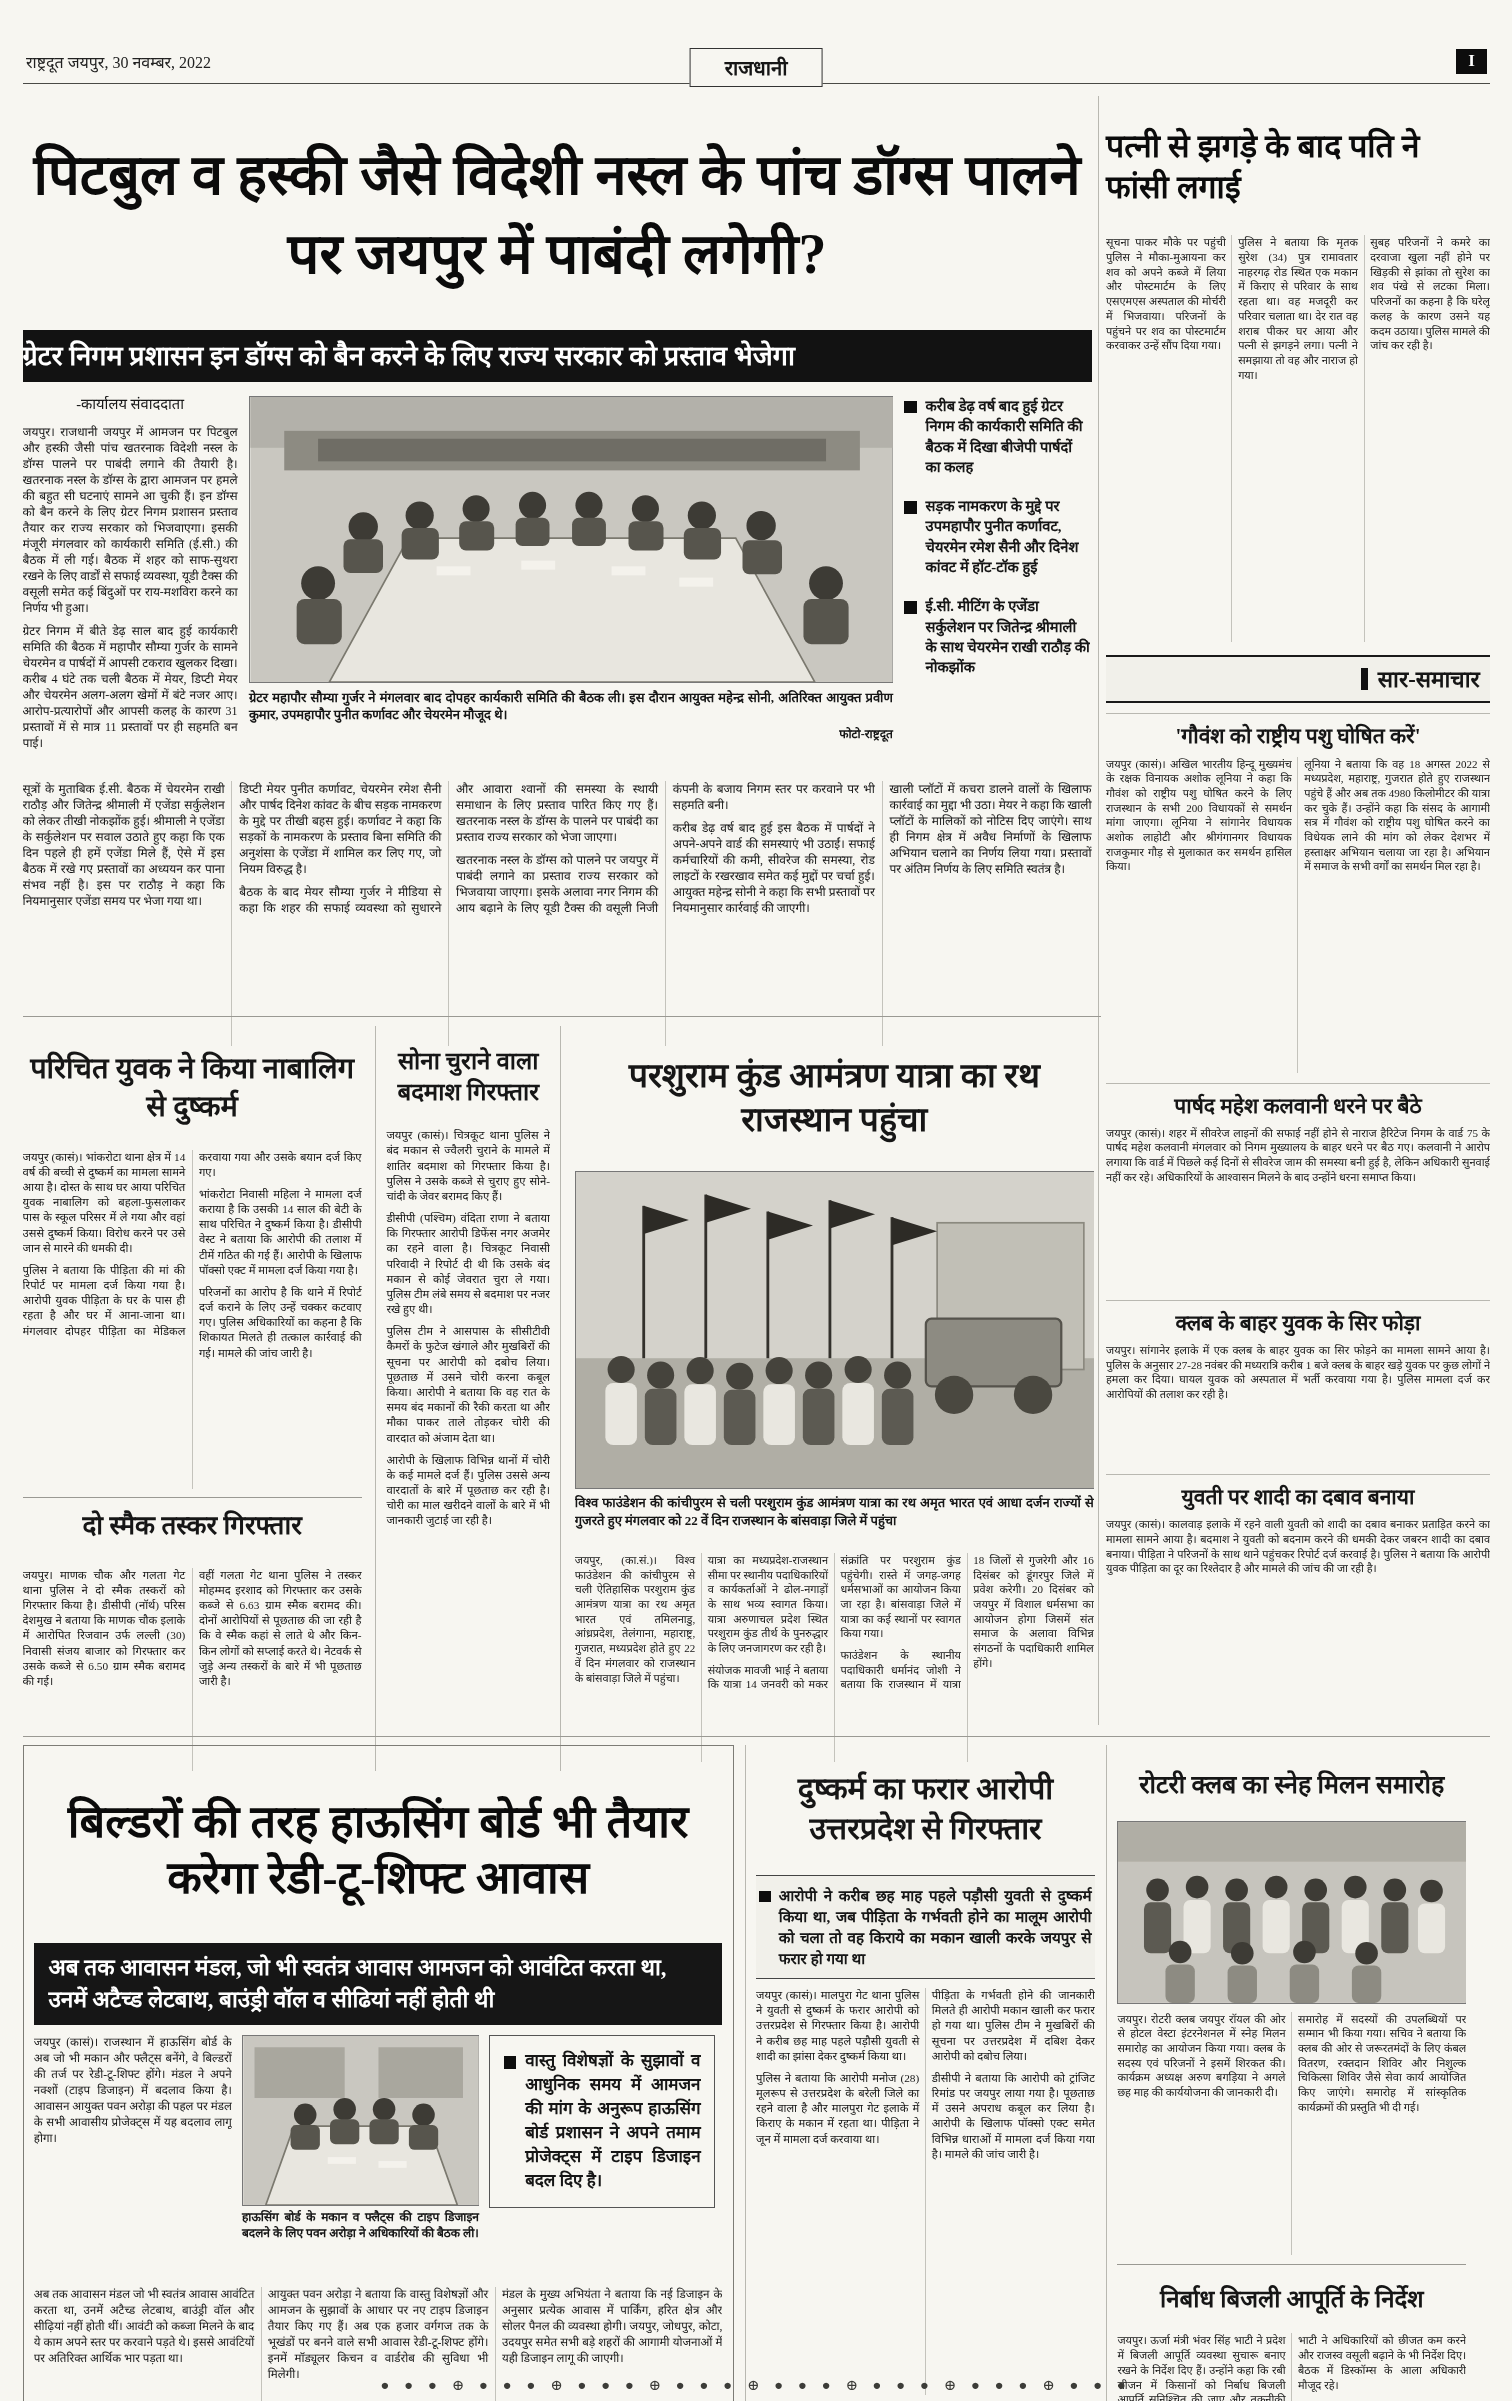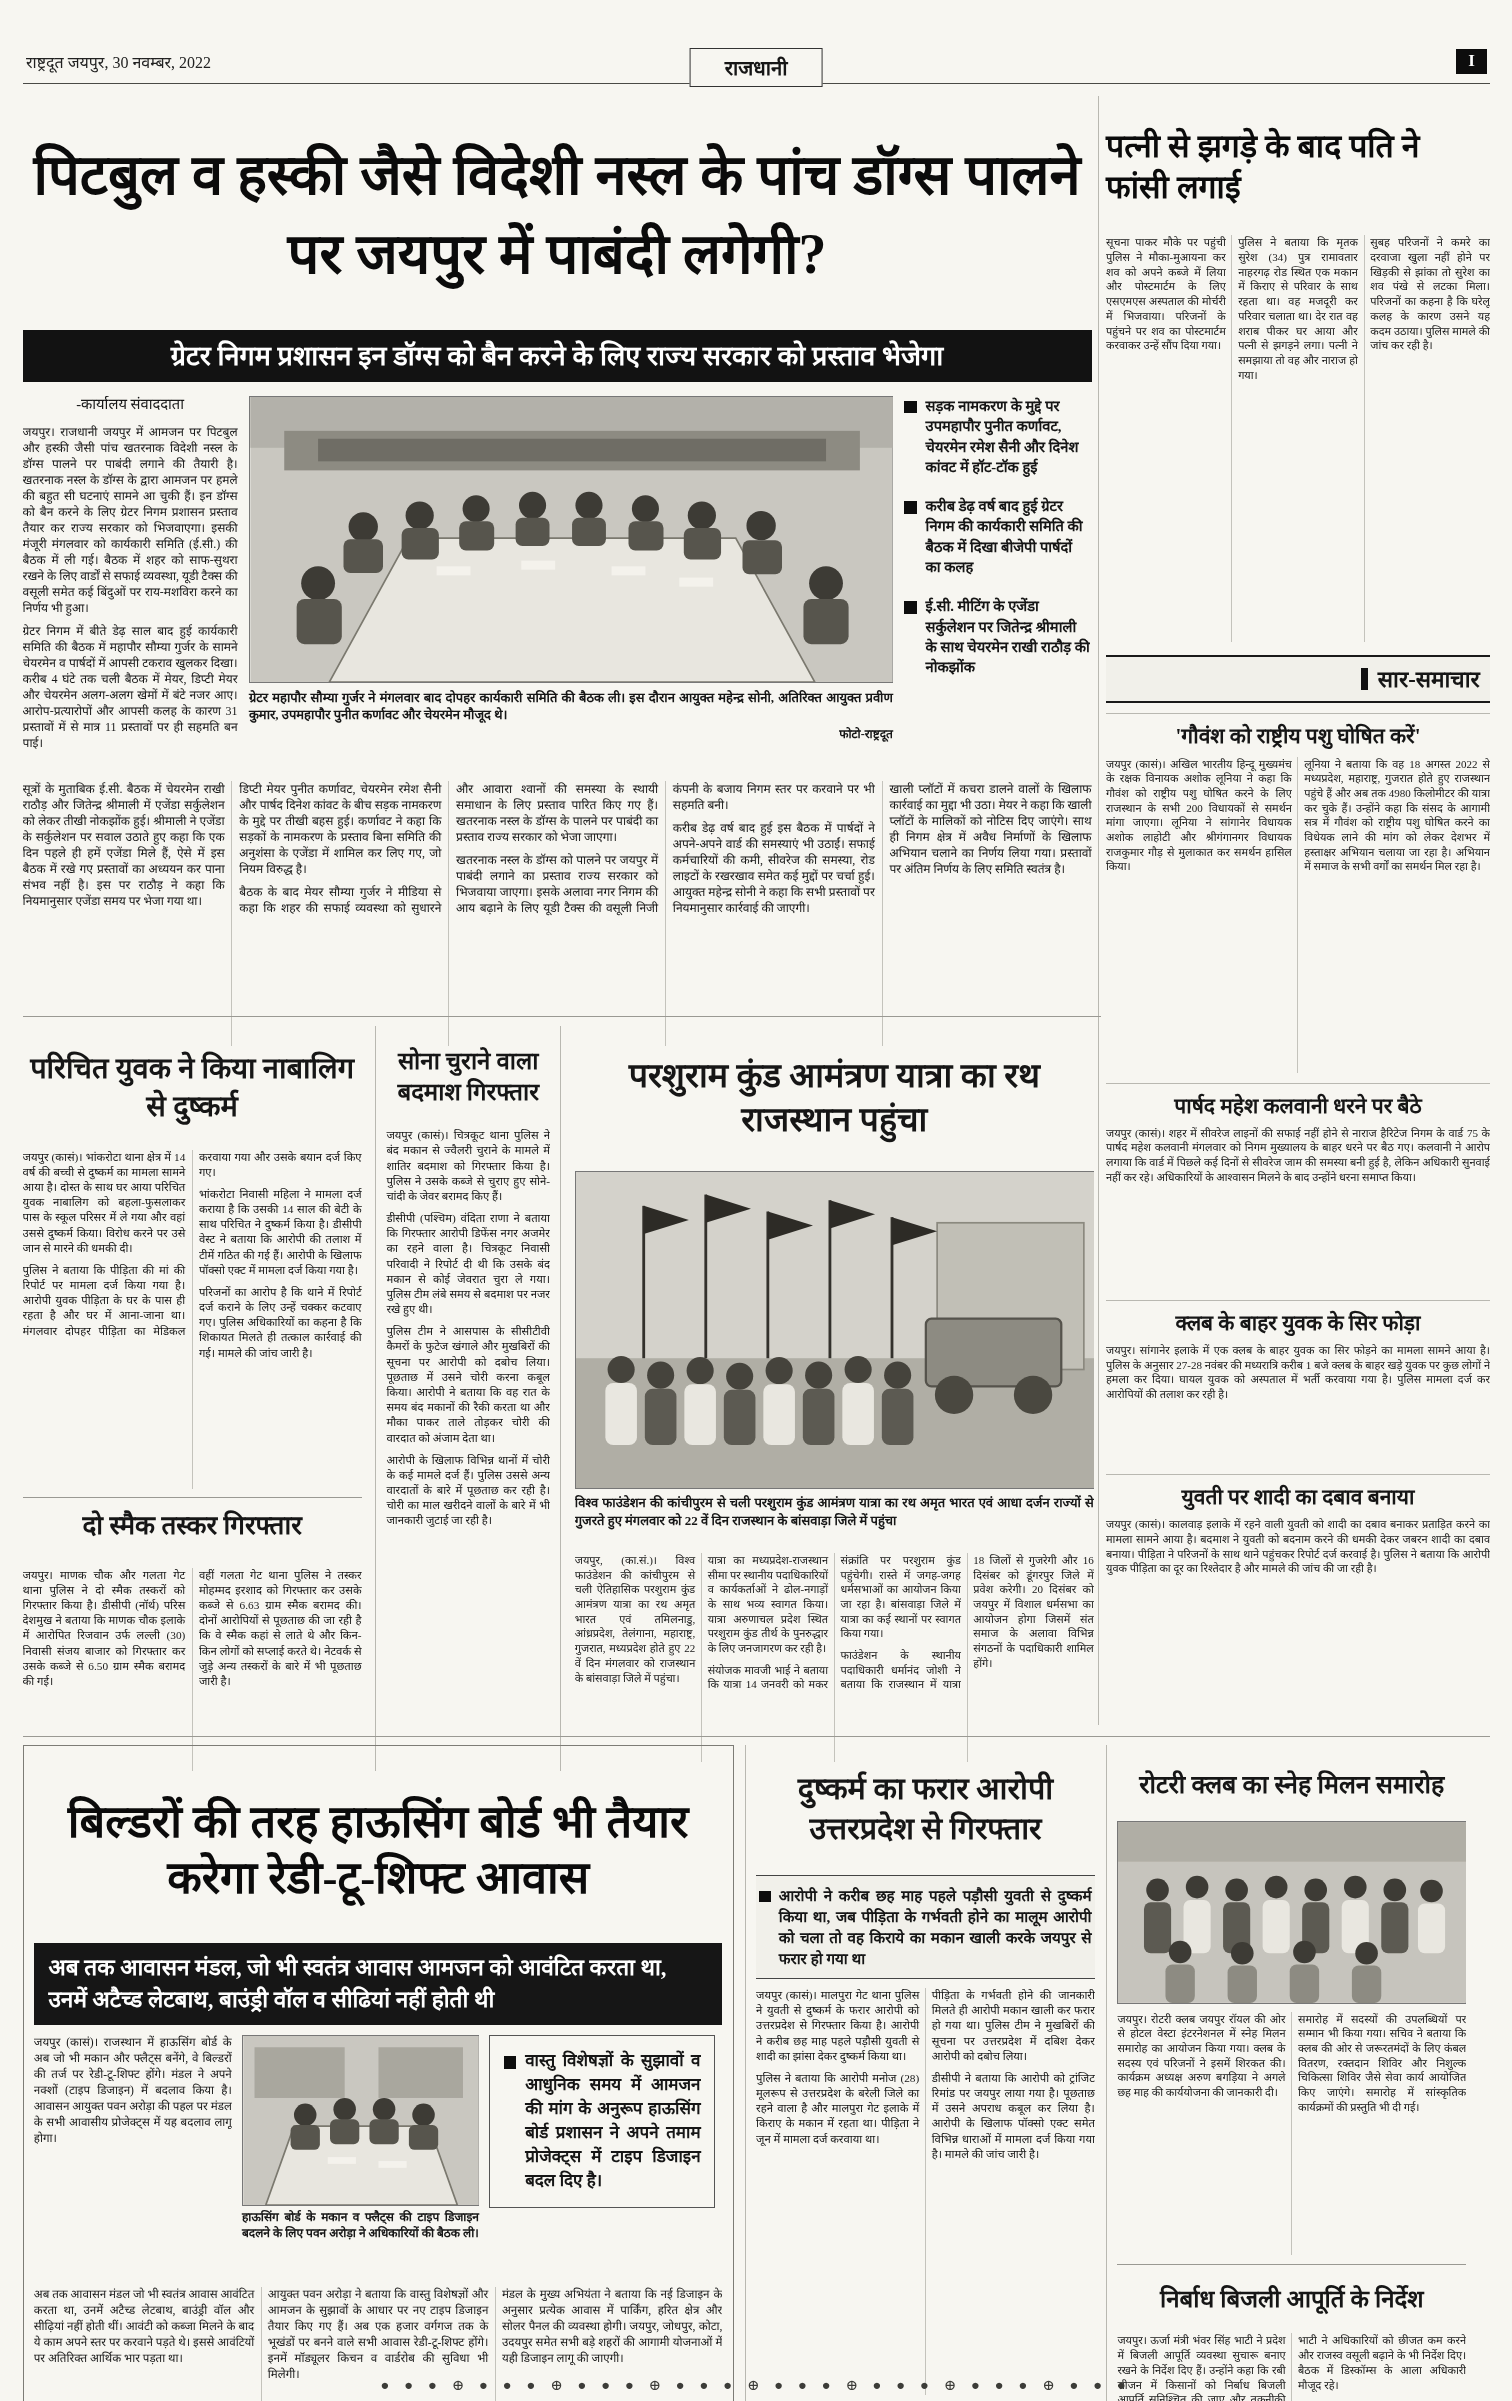--- a/index.html
+++ b/index.html
@@ -18,21 +18,21 @@
   .masthead{position:absolute;left:22.6px;top:41px;width:1467px;height:42px;border-bottom:1.1px solid #4a4a46;}
   .masthead .date{position:absolute;left:3.4px;top:10.2px;font-size:16px;color:#222;}
   .section-box{position:absolute;left:50%;top:6.8px;transform:translateX(-50%);
     border:1.7px solid #333;background:#f7f6f1;padding:4.5px 34px;font-size:20.3px;font-weight:bold;}
   .page-mark{position:absolute;right:2.3px;top:8px;background:#0d0d0d;color:#fff;
     font-size:17px;font-weight:bold;padding:2.3px 12.4px;}
   
   .left-main{position:absolute;left:22.6px;top:93px;width:1069px;}
   .lead-headline{padding-top:5.6px;font-size:56px;line-height:1.4;font-weight:bold;text-align:center;color:#0b0b0b;}
   .lead-kicker{margin-top:14.7px;background:#121212;color:#ffffff;font-size:27px;font-weight:bold;
-    text-align:center;line-height:52px;height:52px;overflow:hidden;}
+    line-height:52px;height:52px;overflow:hidden;}
   .lead-article{margin-top:13.6px;}
   .lead-row1{display:grid;grid-template-columns:215px 644px 186px;column-gap:11.3px;height:375px;overflow:hidden;}
   .byline{font-weight:normal;text-align:center;font-size:14.7px;margin-bottom:12px;}
   .lead-col1{font-size:12px;line-height:16px;overflow:hidden;}
   .photo-frame{border:0.6px solid #777;}
   .photo-frame svg{display:block;}
   .lead-caption{font-weight:bold;font-size:13px;line-height:17.5px;margin-top:5.6px;}
   .lead-credit{text-align:right;font-weight:bold;font-size:12px;margin-top:1.1px;}
   .bullets{overflow:hidden;}
   .bullet{display:flex;gap:9px;margin-bottom:19px;}
@@ -173,25 +173,25 @@
               </g>
             </svg>
           </div>
           <div class="lead-caption just">ग्रेटर महापौर सौम्या गुर्जर ने मंगलवार बाद दोपहर कार्यकारी समिति की बैठक ली। इस दौरान आयुक्त महेन्द्र सोनी, अतिरिक्त आयुक्त प्रवीण कुमार, उपमहापौर पुनीत कर्णावट और चेयरमेन मौजूद थे।</div>
           <div class="lead-credit">फोटो-राष्ट्रदूत</div>
         </div>
 
         <div class="bullets">
           <div class="bullet">
             <span class="sq"></span>
-            <span class="bt">सड़क नामकरण के मुद्दे पर उपमहापौर पुनीत कर्णावट, चेयरमेन रमेश सैनी और दिनेश कांवट में हॉट-टॉक हुई</span>
+            <span class="bt">करीब डेढ़ वर्ष बाद हुई ग्रेटर निगम की कार्यकारी समिति की बैठक में दिखा बीजेपी पार्षदों का कलह</span>
           </div>
           <div class="bullet">
             <span class="sq"></span>
-            <span class="bt">करीब डेढ़ वर्ष बाद हुई ग्रेटर निगम की कार्यकारी समिति की बैठक में दिखा बीजेपी पार्षदों का कलह</span>
+            <span class="bt">सड़क नामकरण के मुद्दे पर उपमहापौर पुनीत कर्णावट, चेयरमेन रमेश सैनी और दिनेश कांवट में हॉट-टॉक हुई</span>
           </div>
           <div class="bullet">
             <span class="sq"></span>
             <span class="bt">ई.सी. मीटिंग के एजेंडा सर्कुलेशन पर जितेन्द्र श्रीमाली के साथ चेयरमेन राखी राठौड़ की नोकझोंक</span>
           </div>
         </div>
       </div>
 
       <div class="lead-row2 just">
         <p>सूत्रों के मुताबिक ई.सी. बैठक में चेयरमेन राखी राठौड़ और जितेन्द्र श्रीमाली में एजेंडा सर्कुलेशन को लेकर तीखी नोकझोंक हुई। श्रीमाली ने एजेंडा के सर्कुलेशन पर सवाल उठाते हुए कहा कि एक दिन पहले ही हमें एजेंडा मिले हैं, ऐसे में इस बैठक में रखे गए प्रस्तावों का अध्ययन कर पाना संभव नहीं है। इस पर राठौड़ ने कहा कि नियमानुसार एजेंडा समय पर भेजा गया था।</p>

